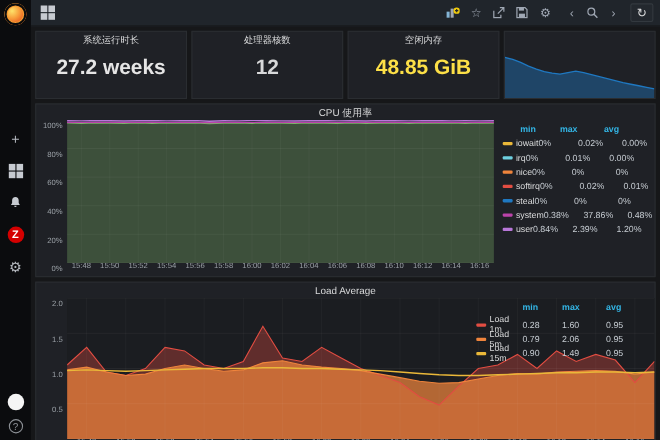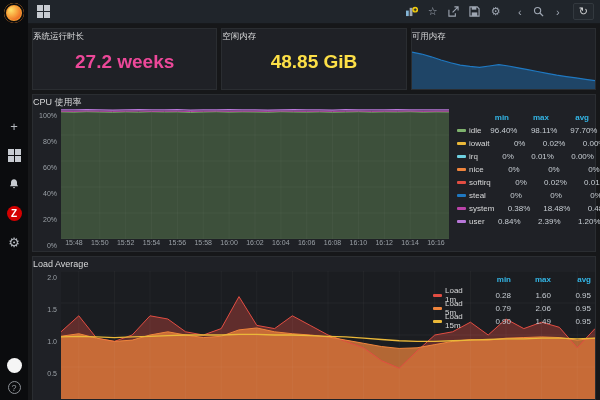--- a/index.html
+++ b/index.html
@@ -31,21 +31,21 @@
   .nav-right { margin-left:auto; display:flex; align-items:center; gap:3px; }
   .icon-btn { width:18px; height:16px; display:flex; align-items:center; justify-content:center;
               color:#9fa7b3; font-size:11px; cursor:pointer; border-radius:2px; }
   .tp-box { display:flex; align-items:center; gap:4px; background:#23282e; border:1px solid #33393f;
             border-radius:2px; padding:1px 8px; height:17px; font-size:8.5px; color:#d8d9da; cursor:pointer; }
   .seg { display:flex; align-items:center; gap:1px; margin:0 3px; }
 
   
   .content { position:absolute; left:28px; top:24px; right:0; bottom:0; padding:4px; }
   .panel { background:#1f2126; border:1px solid #2a2d31; }
-  .ptitle { height:14px; font-size:9px; line-height:14px; color:#d8d9da; cursor:pointer; }
+  .ptitle { height:14px; font-size:9px; line-height:14px; text-align:center; color:#d8d9da; cursor:pointer; }
 
   .stat-row { display:flex; gap:4px; height:62px; }
   .stat { flex:1; position:relative; overflow:hidden; }
   .stat .ptitle { font-size:8.5px; }
   .stat-val { position:absolute; left:0; right:0; top:22px; text-align:center;
               font-size:19px; font-weight:bold; z-index:2; }
   .spark { position:absolute; left:0; right:0; bottom:0; height:46px; z-index:1; }
   .spark svg, .plot svg { position:absolute; inset:0; width:100%; height:100%; }
 
   .cpu-panel { margin-top:4px; height:158px; display:flex; flex-direction:column; }
@@ -54,21 +54,21 @@
   .y-axis { width:28px; position:relative; }
   .y-axis span { position:absolute; right:4px; transform:translateY(-50%); font-size:7px; color:#9aa0a6; white-space:nowrap; }
   .plot-col { flex:1; display:flex; flex-direction:column; min-width:0; position:relative; }
   .plot { flex:1; position:relative; background:#1b1d21; }
   .x-axis { height:12px; display:flex; }
   .x-axis span { flex:1; text-align:center; font-size:7px; color:#9aa0a6; overflow:hidden; }
 
   .legend { padding:2px 6px 0 8px; }
   .cpu-legend { width:146px; }
   .lrow { display:grid; grid-template-columns:1fr 36px 40px 40px; align-items:center; height:13px; }
-  .lrow .c { text-align:right; font-size:8px; color:#c7cdd3; }
+  .lrow .c { text-align:left; font-size:8px; color:#c7cdd3; }
   .lrow .h { color:#33B5E5; font-weight:bold; }
   .lname { display:flex; align-items:center; gap:3px; font-size:8px; color:#d8d9da; cursor:pointer; }
   .sw { width:9px; height:3px; border-radius:1px; flex:none; }
   .load-legend { position:absolute; top:2px; right:4px; width:158px; background:transparent; z-index:3; padding:0; }
 </style>
 </head>
 <body>
 
 <div class="app">
 
@@ -146,28 +146,31 @@
       </div>
       <div class="tp-box" style="padding:1px 5px;font-size:11px;">↻</div>
     </div>
   </div>
 
   <div class="content">
 
     <div class="stat-row">
       <div class="panel stat">
         <div class="ptitle">系统运行时长</div>
-        <div class="stat-val" style="color: #ec4899;">27.2 weeks</div>
+        <div class="stat-val" style="color: #e5e5e5;">27.2 weeks</div>
+      </div>
+      <div class="panel stat">
+        <div class="ptitle">处理器核数</div>
+        <div class="stat-val" style="color: rgb(216, 217, 218);">12</div>
       </div>
       <div class="panel stat">
         <div class="ptitle">空闲内存</div>
         <div class="stat-val" style="color: #fde047;">48.85 GiB</div>
       </div>
       <div class="panel stat">
-        <div class="ptitle">可用内存</div>
         <div class="stat-val" style="color: #3b82f6; margin-top: 40px;">77%</div>
         <div class="spark">
           <svg viewBox="0 0 100 100" preserveAspectRatio="none">
               <polygon points="0.00,20.00 5.26,24.00 10.53,30.00 15.79,37.00 21.05,43.00 26.32,48.00 31.58,51.00 36.84,53.00 42.11,50.00 47.37,47.00 52.63,50.00 57.89,54.00 63.16,58.00 68.42,62.00 73.68,66.00 78.95,70.00 84.21,73.00 89.47,76.00 94.74,79.00 100.00,82.00 100,100 0,100" fill="rgba(31,120,193,0.42)"></polygon>
               <polyline points="0.00,20.00 5.26,24.00 10.53,30.00 15.79,37.00 21.05,43.00 26.32,48.00 31.58,51.00 36.84,53.00 42.11,50.00 47.37,47.00 52.63,50.00 57.89,54.00 63.16,58.00 68.42,62.00 73.68,66.00 78.95,70.00 84.21,73.00 89.47,76.00 94.74,79.00 100.00,82.00" fill="none" stroke="#1F78C1" stroke-width="1.2" vector-effect="non-scaling-stroke"></polyline>
             </svg>
         </div>
       </div>
     </div>
 
@@ -231,26 +234,20 @@
             </div>
         </div>
         <div class="legend cpu-legend">
             <div class="lrow">
               <span></span>
               <span class="c h">min</span>
               <span class="c h">max</span>
               <span class="c h">avg</span>
             </div>
             <div class="lrow">
-              <span class="lname"><span class="sw" style="background: rgb(126, 178, 109);"></span>idle</span>
-              <span class="c">96.40%</span>
-              <span class="c">98.11%</span>
-              <span class="c">97.70%</span>
-            </div>
-            <div class="lrow">
               <span class="lname"><span class="sw" style="background: rgb(234, 184, 57);"></span>iowait</span>
               <span class="c">0%</span>
               <span class="c">0.02%</span>
               <span class="c">0.00%</span>
             </div>
             <div class="lrow">
               <span class="lname"><span class="sw" style="background: rgb(110, 208, 224);"></span>irq</span>
               <span class="c">0%</span>
               <span class="c">0.01%</span>
               <span class="c">0.00%</span>
@@ -269,21 +266,21 @@
             </div>
             <div class="lrow">
               <span class="lname"><span class="sw" style="background: rgb(31, 120, 193);"></span>steal</span>
               <span class="c">0%</span>
               <span class="c">0%</span>
               <span class="c">0%</span>
             </div>
             <div class="lrow">
               <span class="lname"><span class="sw" style="background: rgb(186, 67, 169);"></span>system</span>
               <span class="c">0.38%</span>
-              <span class="c">18.48%</span>
+              <span class="c">37.86%</span>
               <span class="c">0.48%</span>
             </div>
             <div class="lrow">
               <span class="lname"><span class="sw" style="background: rgb(184, 119, 217);"></span>user</span>
               <span class="c">0.84%</span>
               <span class="c">2.39%</span>
               <span class="c">1.20%</span>
             </div>
           </div>
       </div>

